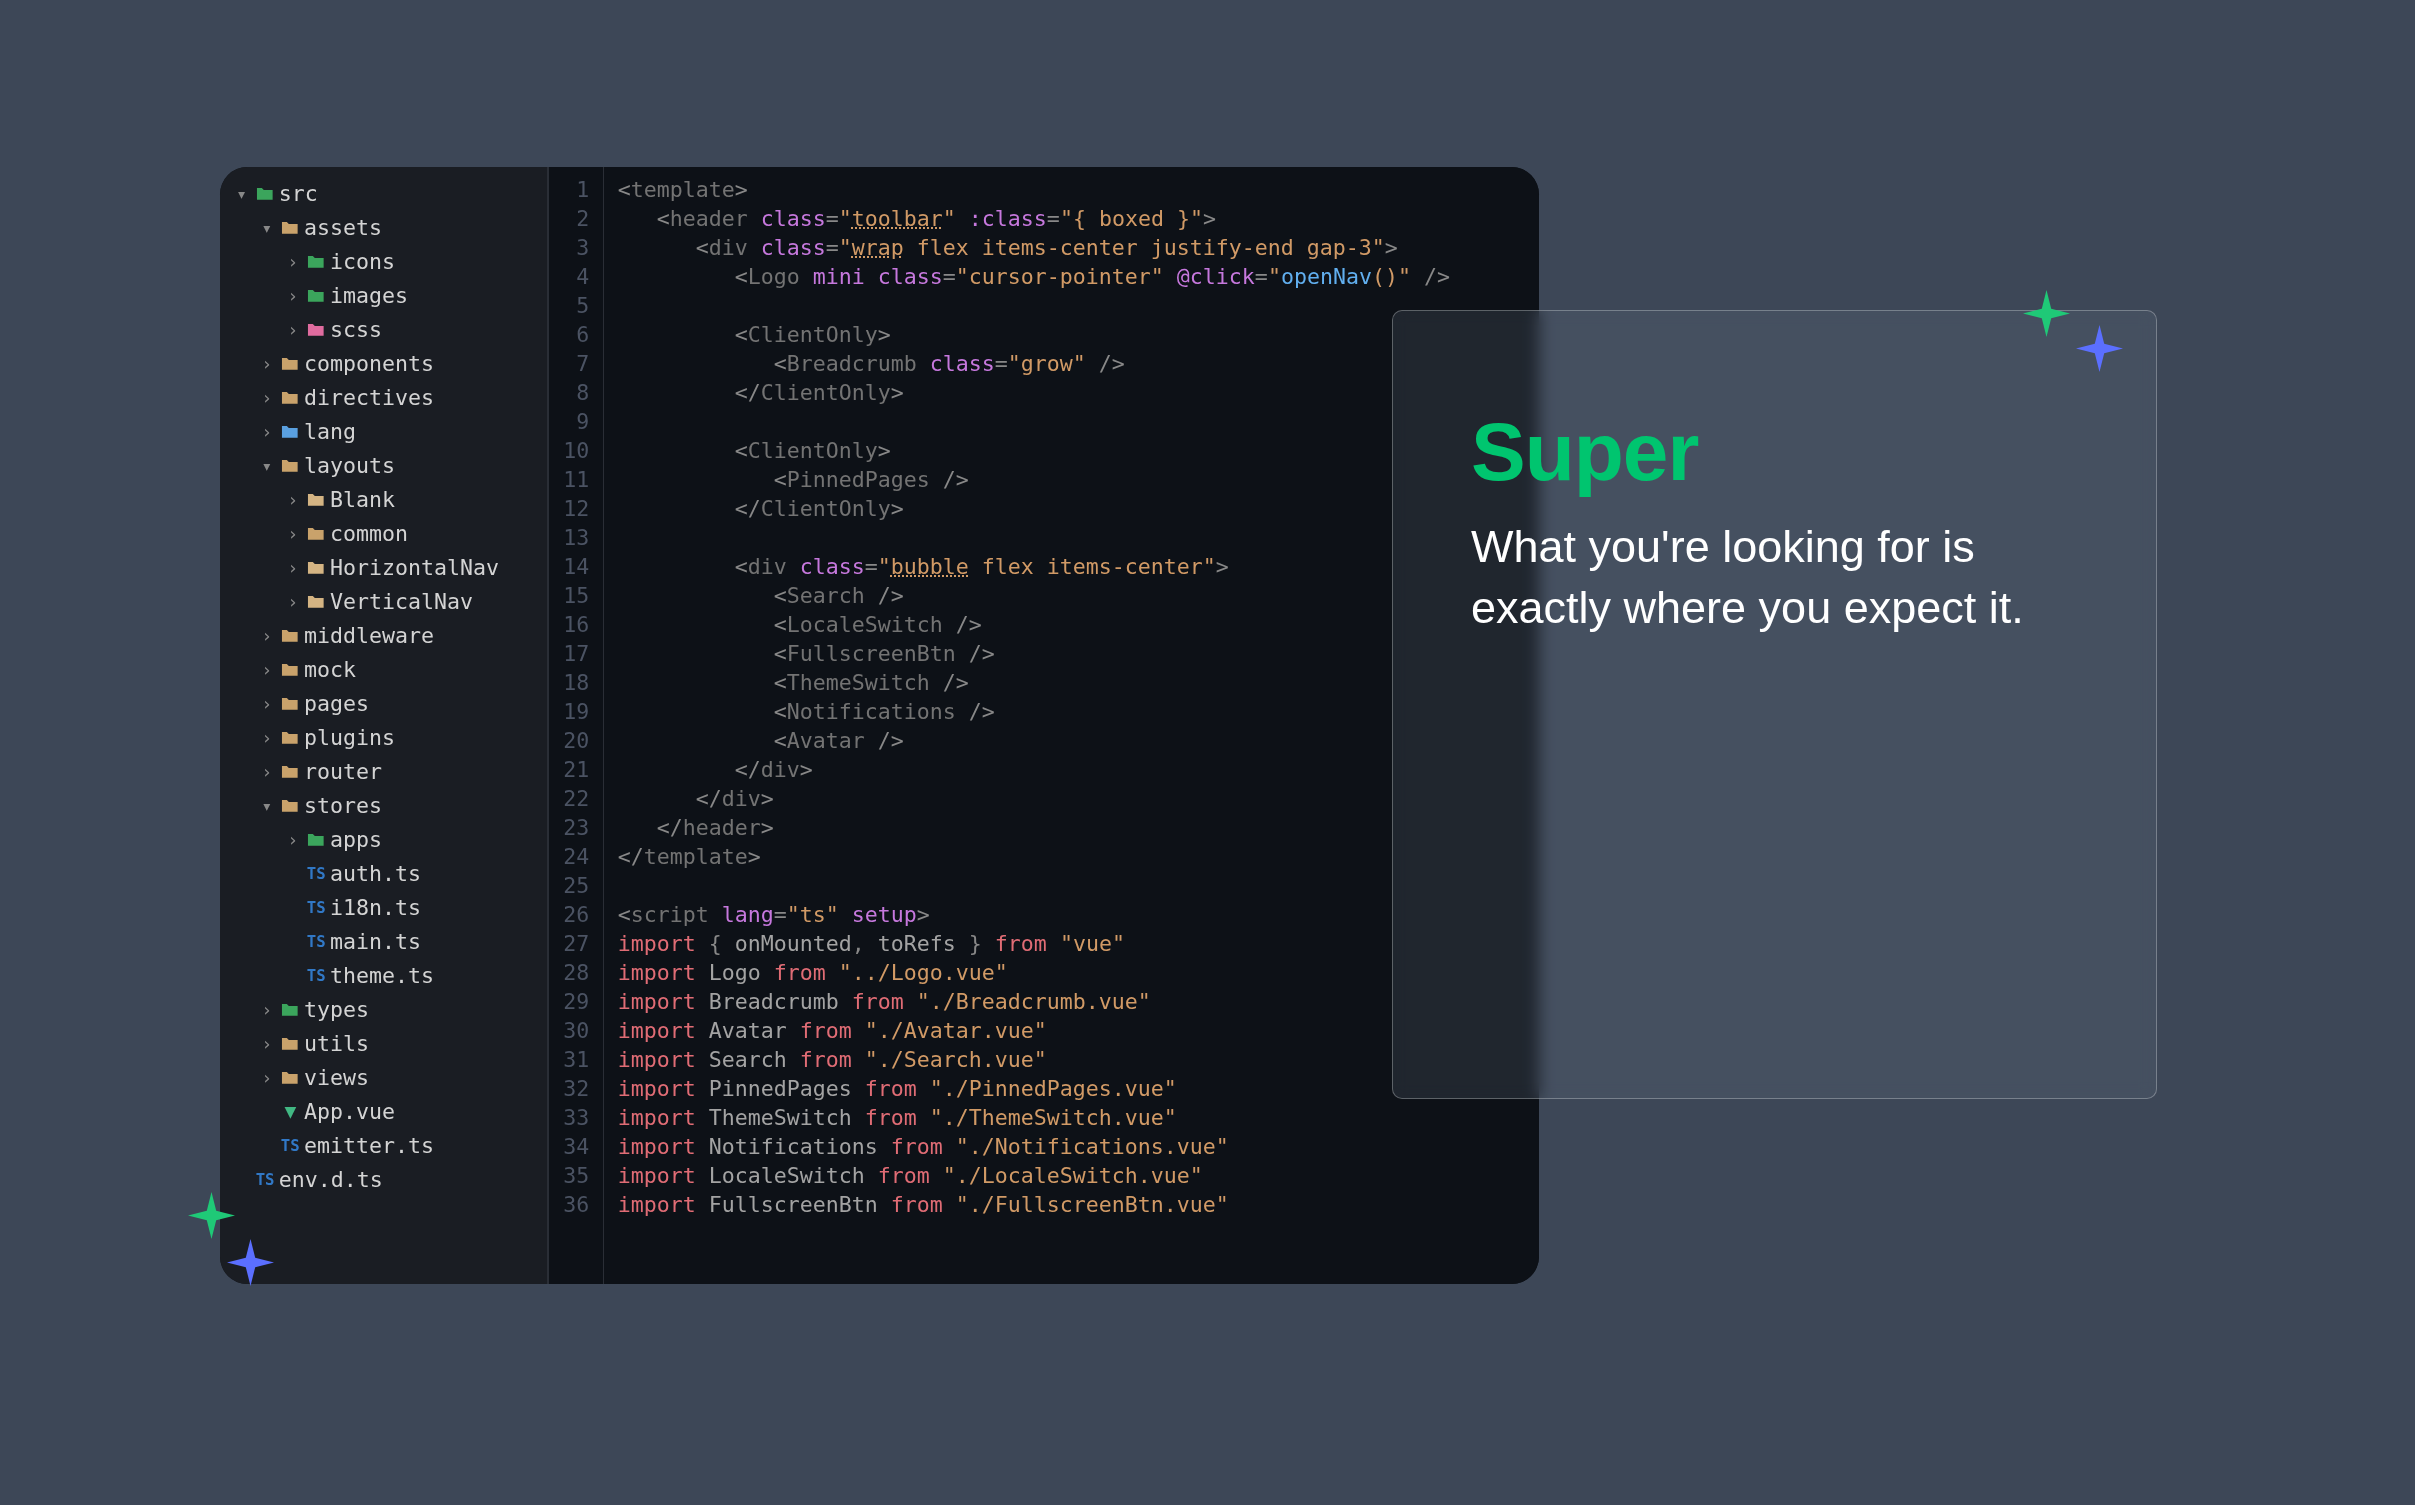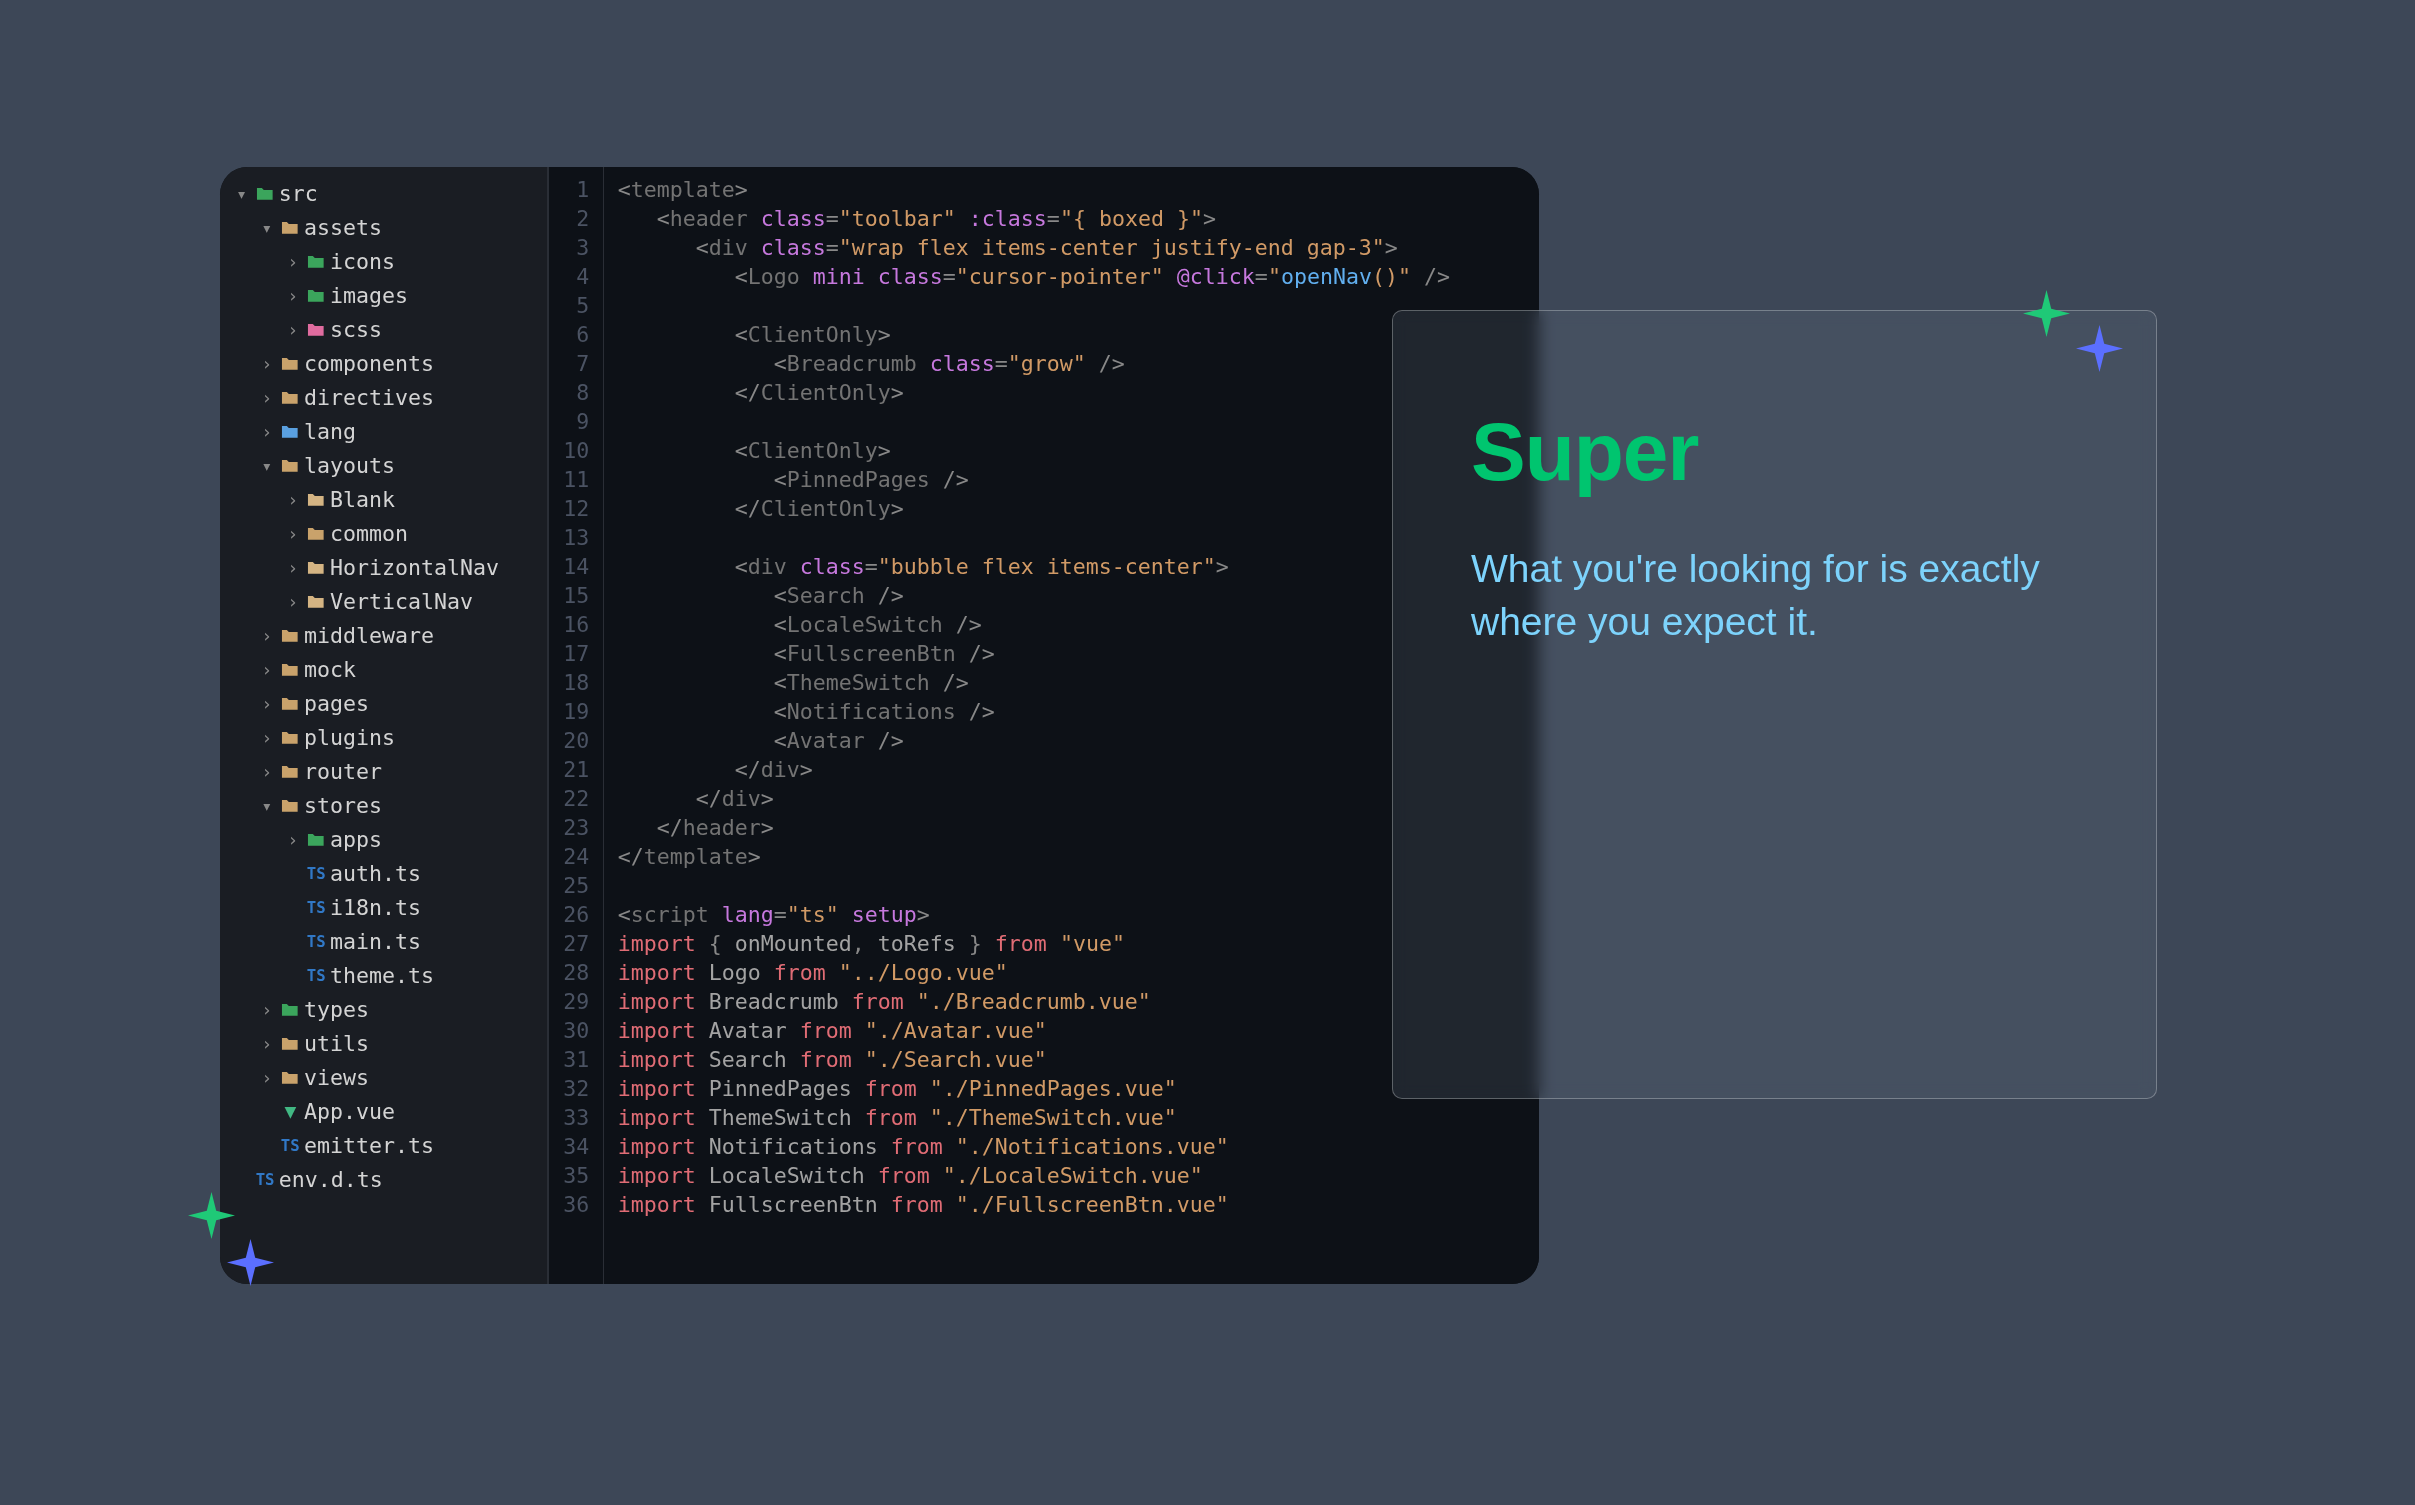--- a/index.html
+++ b/index.html
@@ -14,26 +14,26 @@
 .code-area{flex:1;display:flex;background:#0d1117;overflow:hidden}
 .gutter{width:55px;padding-top:7.8px;text-align:right;color:#4b5363;font-size:21.6px;line-height:29px;padding-right:13.7px;border-right:1px solid #2a2e36}
 .code{flex:1;padding:7.8px 0 0 13.7px;font-size:21.6px;line-height:29px;white-space:pre;color:#d4d4d4}
 .t-tag{color:#737373}
 .t-attr{color:#c678dd}
 .t-str{color:#d19a66}
 .t-pun{color:#888}
 .t-kw{color:#e06c75}
 .t-fn{color:#61afef}
 .t-var{color:#a3a3a3}
-.ul{text-decoration-style:dotted}
+.ul{text-decoration:underline;text-decoration-style:dotted}
 .card{position:absolute;top:310px;left:1392px;width:765px;height:789px;background:rgba(100,112,130,.22);backdrop-filter:blur(7.8px);border:1.5px solid rgba(255,255,255,.28);border-radius:10px;padding:98px 78px}
 .h1{font-size:82px;font-weight:700;line-height:1.06;letter-spacing:-1px}
 .h-green{color:#00c56f}
 .h-white{color:#fff}
-.sub{margin-top:47px;font-size:39px;line-height:1.35;color:#7dd3fc;font-weight:400}
+.sub{margin-top:21px;font-size:45px;line-height:1.35;color:#ffffff;font-weight:400}
 .spark{position:absolute;width:47px;height:47px}
 .sp1{top:290px;left:2023px}
 .sp2{top:325px;left:2076px}
 .sp3{top:1192px;left:188px}
 .sp4{top:1239px;left:227px}
 </style>
 </head>
 <body>
 <div class="canvas">
 

